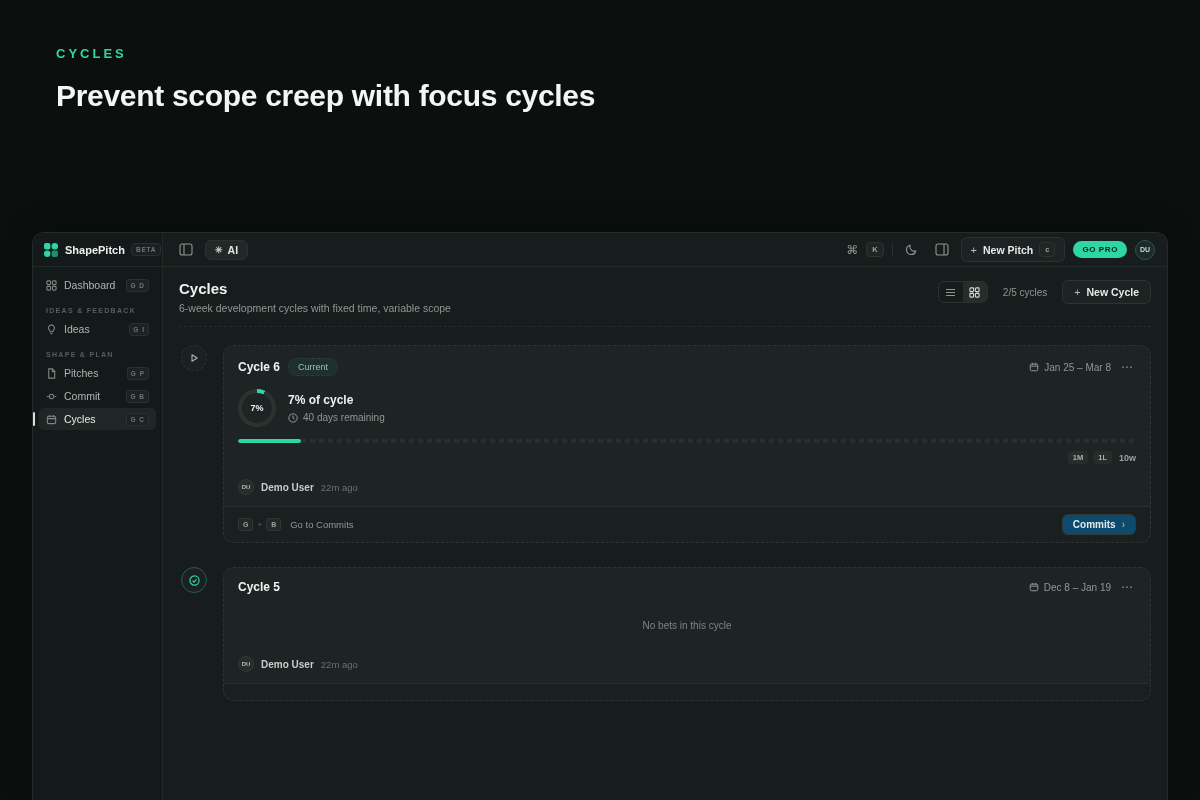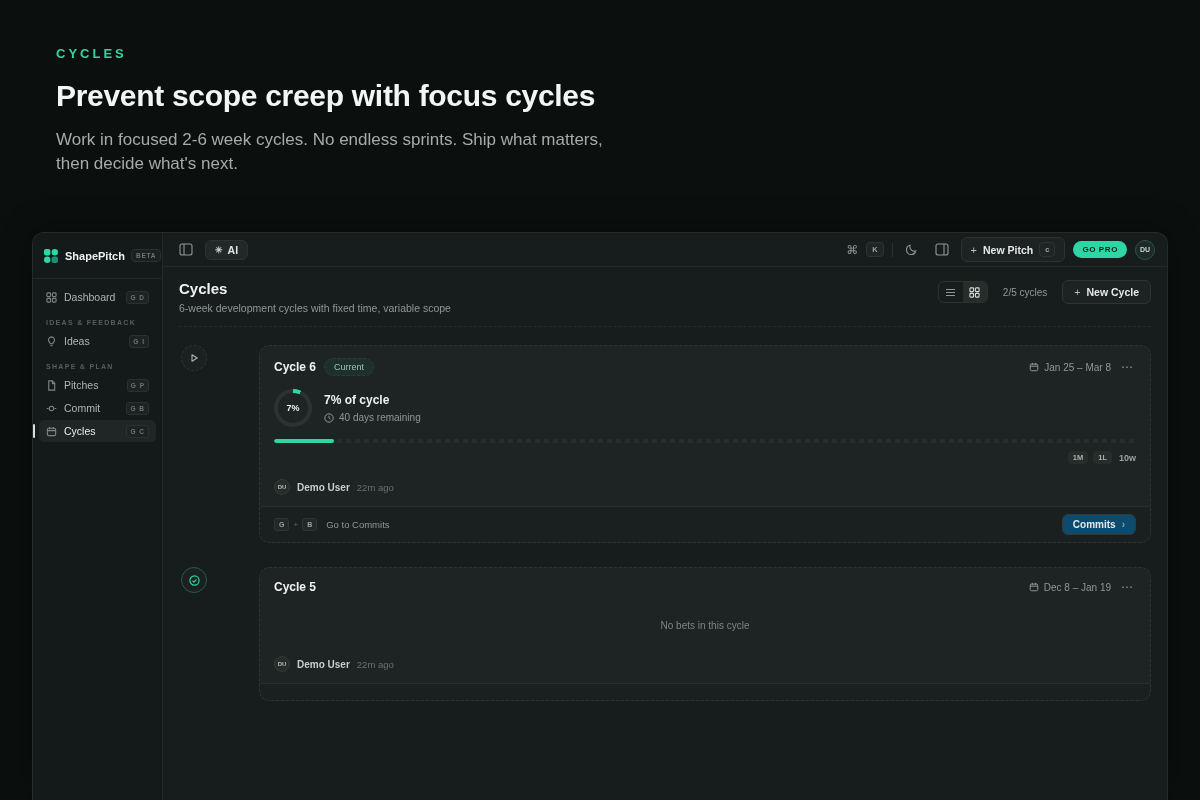--- a/index.html
+++ b/index.html
@@ -18,21 +18,21 @@
 
   
   .window {
     position:absolute; left:32px; right:32px; top:232px; bottom:0;
     background:#171d1c; border:1px solid #242b29; border-bottom:none;
     border-radius:12px 12px 0 0; display:flex; overflow:hidden;
     box-shadow:0 -2px 30px rgba(0,0,0,0.4);
   }
   
   .sidebar { width:130px; background:#141a19; border-right:1px solid #232927; display:flex; flex-direction:column; flex-shrink:0; }
-  .side-head { height:46px; border-bottom:1px solid #232927; display:flex; align-items:center; padding:0 10px; gap:6px; }
+  .side-head { height:34px; border-bottom:1px solid #232927; display:flex; align-items:center; padding:0 10px; gap:6px; }
   .brand-name { font-size:11px; font-weight:700; color:#eef1f0; }
   .beta { font-size:6.5px; font-weight:700; letter-spacing:0.8px; color:#6e7673; background:#20272599; border:1px solid #2a3130; border-radius:4px; padding:2px 4px; }
   .nav { padding:6px 0; }
   .nav-item { display:flex; align-items:center; gap:7px; margin:1px 6px; padding:0 7px; height:22px; border-radius:5px; font-size:10.5px; color:#aeb5b2; cursor:pointer; position:relative; }
   .nav-item .nicon { width:11px; height:11px; color:#7d8583; flex-shrink:0; display:flex; }
   .nav-item .nlabel { flex:1; }
   .nav-item.active { background:rgba(255,255,255,0.055); color:#e9ecea; }
   .nav-item.active::before { content:""; position:absolute; left:-6px; top:4px; bottom:4px; width:2px; background:#d9dedc; border-radius:2px; }
   .kbd-pill { font-size:6.5px; letter-spacing:1px; color:#6e7673; background:#1d2322; border:1px solid #2a3130; border-radius:3px; padding:2px 3px; font-weight:700; }
   .section-label { font-size:7px; font-weight:700; letter-spacing:1.3px; color:#565e5c; margin:11px 13px 4px; }
@@ -62,21 +62,21 @@
   .seg { display:flex; border:1px solid #2b3230; border-radius:6px; overflow:hidden; }
   .seg-btn { width:24px; height:20px; display:flex; align-items:center; justify-content:center; color:#8f9794; cursor:pointer; }
   .seg-btn.active { background:#262d2b; color:#d6dad8; }
   .count { font-size:10px; color:#8f9794; }
   .new-cycle-btn { display:flex; align-items:center; gap:6px; background:#1d2322; border:1px solid #2d3432; border-radius:6px; padding:5px 11px; font-size:10.5px; font-weight:700; color:#e6e9e8; cursor:pointer; }
   .new-cycle-btn .plus { font-weight:400; color:#b9bfbc; }
   .head-divider { border-bottom:1px dashed #252c2a; margin-top:12px; }
 
   
   .rows { margin-top:18px; }
-  .row { display:flex; align-items:flex-start;gap:36px; }
+  .row { display:flex; align-items:flex-start; }
   .row + .row { margin-top:24px; }
   .tl-col { width:44px; flex-shrink:0; display:flex; justify-content:flex-start; padding-left:2px; }
   .tl-icon { width:26px; height:26px; border-radius:50%; background:#1b2120; border:1px dashed #2d3432; display:flex; align-items:center; justify-content:center; cursor:pointer; }
   .tl-icon.done { border:1px solid #2a5b4b; color:#2fd6a5; }
   .tl-icon.play { color:#aeb5b2; }
 
   
   .card { flex:1; background:#1e2424; border:1px dashed #2d3432; border-radius:10px; min-width:0; }
   .card-pad { padding:12px 14px 0; }
   .card-head { display:flex; align-items:center; gap:8px; }
@@ -118,21 +118,20 @@
   .card-bottom.empty { height:17px; }
 
   svg { flex-shrink:0; }
 </style>
 </head>
 <body>
 
 <div class="hero">
   <div class="eyebrow">CYCLES</div>
   <h1>Prevent scope creep with focus cycles</h1>
-  <p>Work in focused 2-6 week cycles. No endless sprints. Ship what matters, then decide what's next.</p>
 </div>
 
 <div class="window">
 
   <div class="sidebar">
     <div class="side-head">
       <span style="display:flex">
         <svg width="16" height="16" viewBox="0 0 16 16">
           <rect x="1" y="1" width="6.4" height="6.4" rx="2" fill="#2fd6a5"></rect>
           <rect x="8.6" y="1" width="6.4" height="6.4" rx="3.2" fill="#2fd6a5"></rect>

